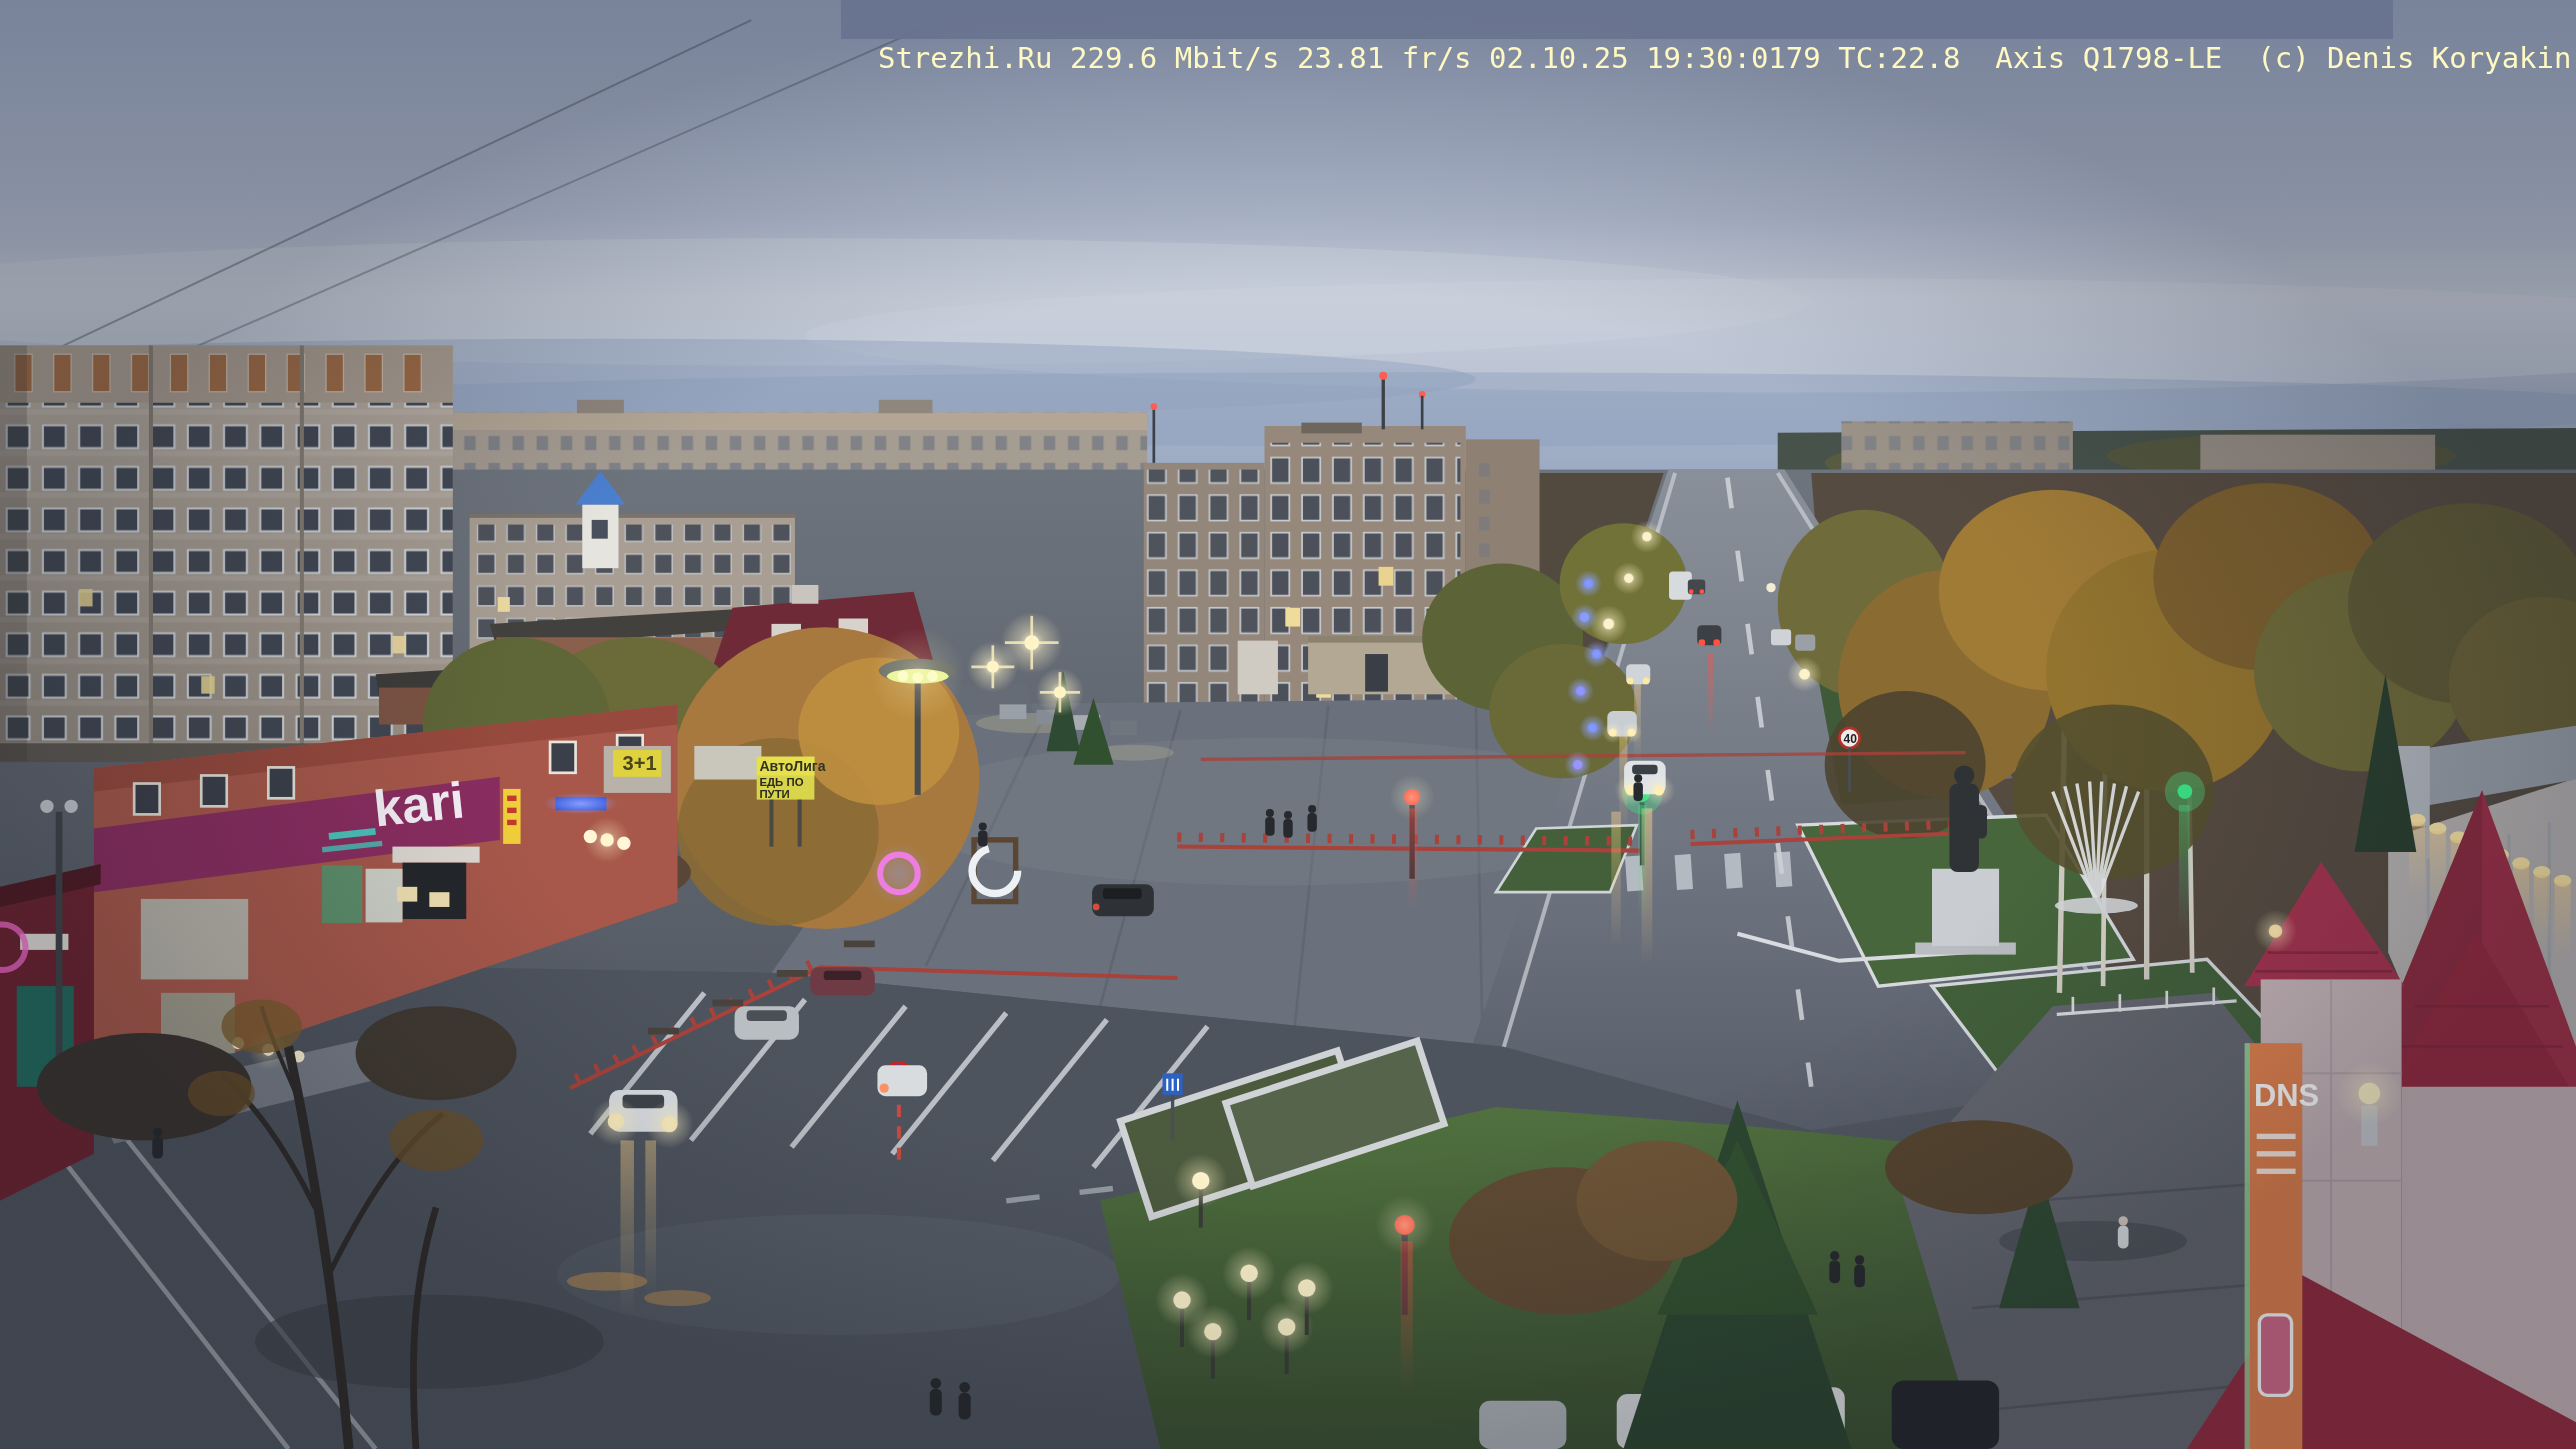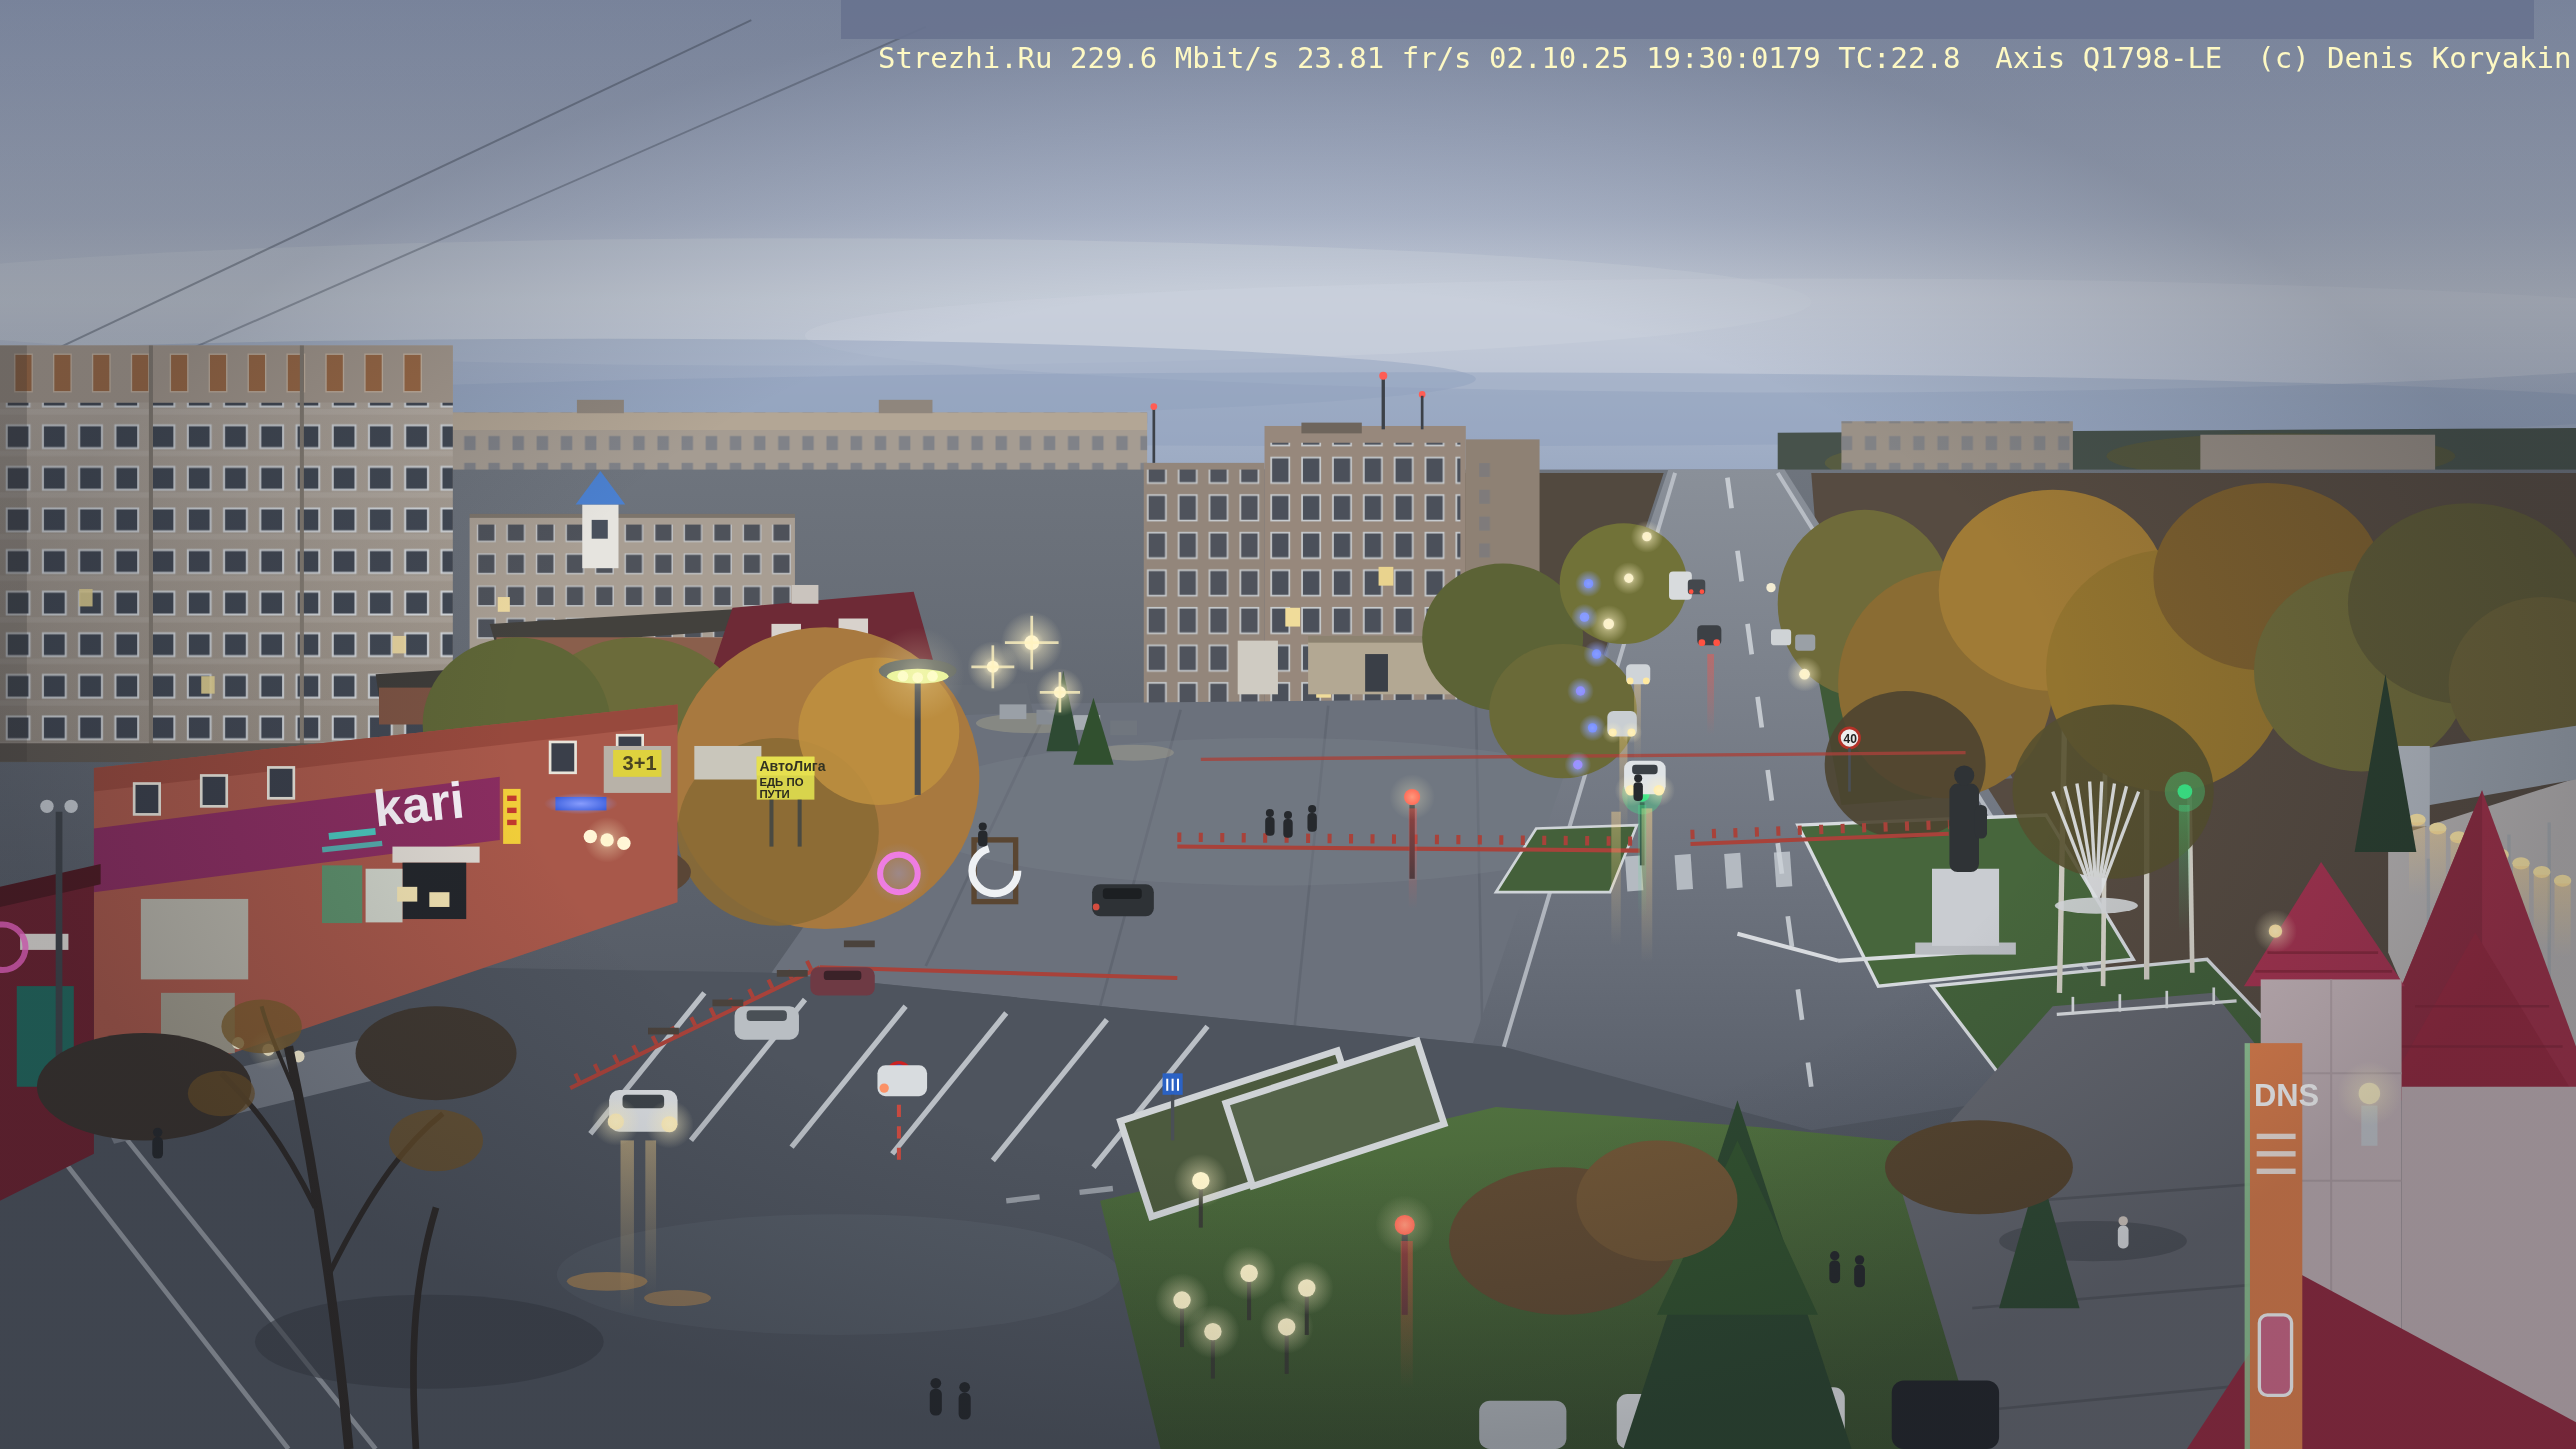--- a/index.html
+++ b/index.html
@@ -1,19 +1,19 @@
 <!DOCTYPE html>
 <html style="font-size:10.7px"><head>
 <meta charset="utf-8">
 <style>
   html,body{margin:0;padding:0;background:#000;}
   #stage{position:relative;width:2576px;height:1449px;overflow:hidden;background:#9aa7c3;
          font-family:"Liberation Sans",sans-serif;}
   #scene{position:absolute;left:0;top:0;width:2576px;height:1449px;display:block;}
-  #osd-bar{position:absolute;left:841px;top:0;width:1693px;height:39px;box-sizing:border-box;
+  #osd-bar{position:absolute;left:841px;top:0;width:1552px;height:39px;box-sizing:border-box;
            background:rgba(104,115,143,0.93);color:#fef9c3;padding-left:2px;
            font:400 29px/39px "DejaVu Sans Mono",monospace;white-space:pre;z-index:10;}
   .svgtxt{font-family:"Liberation Sans",sans-serif;}
 </style>
 </head>
 <body>
 
 <div id="stage">
 
 <svg id="scene" viewBox="0 0 3840 2160" xmlns="http://www.w3.org/2000/svg">

